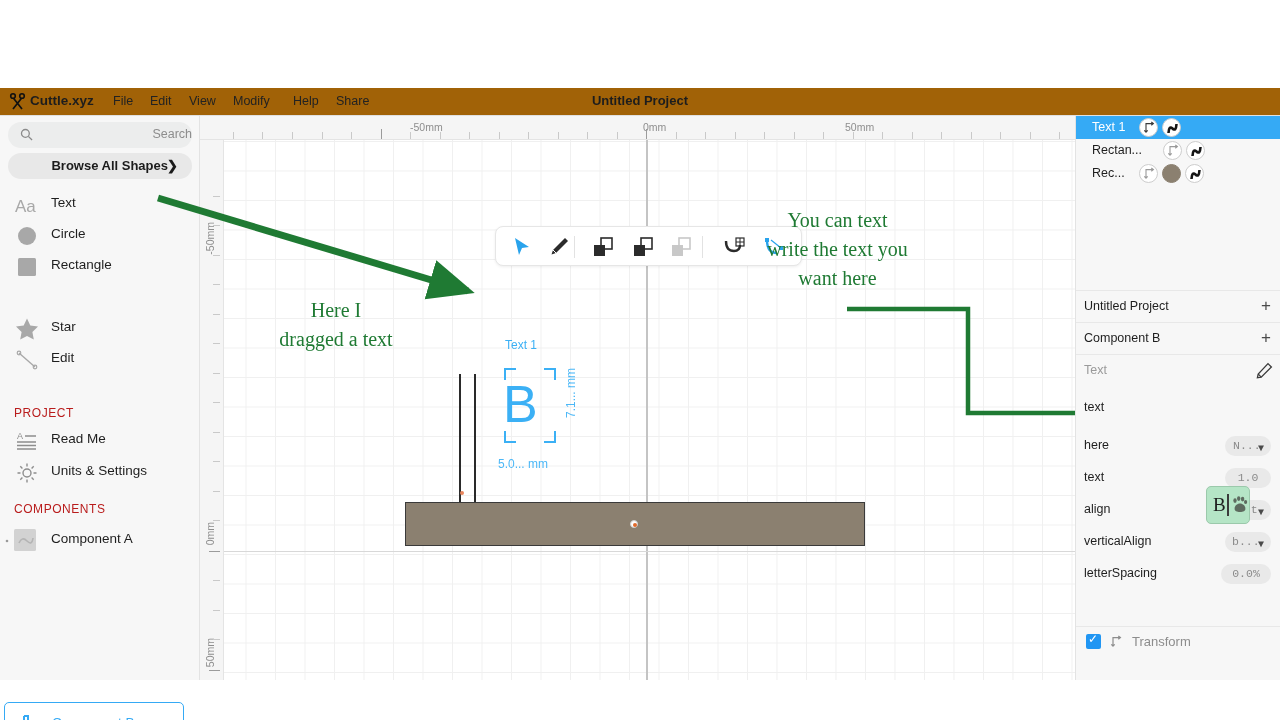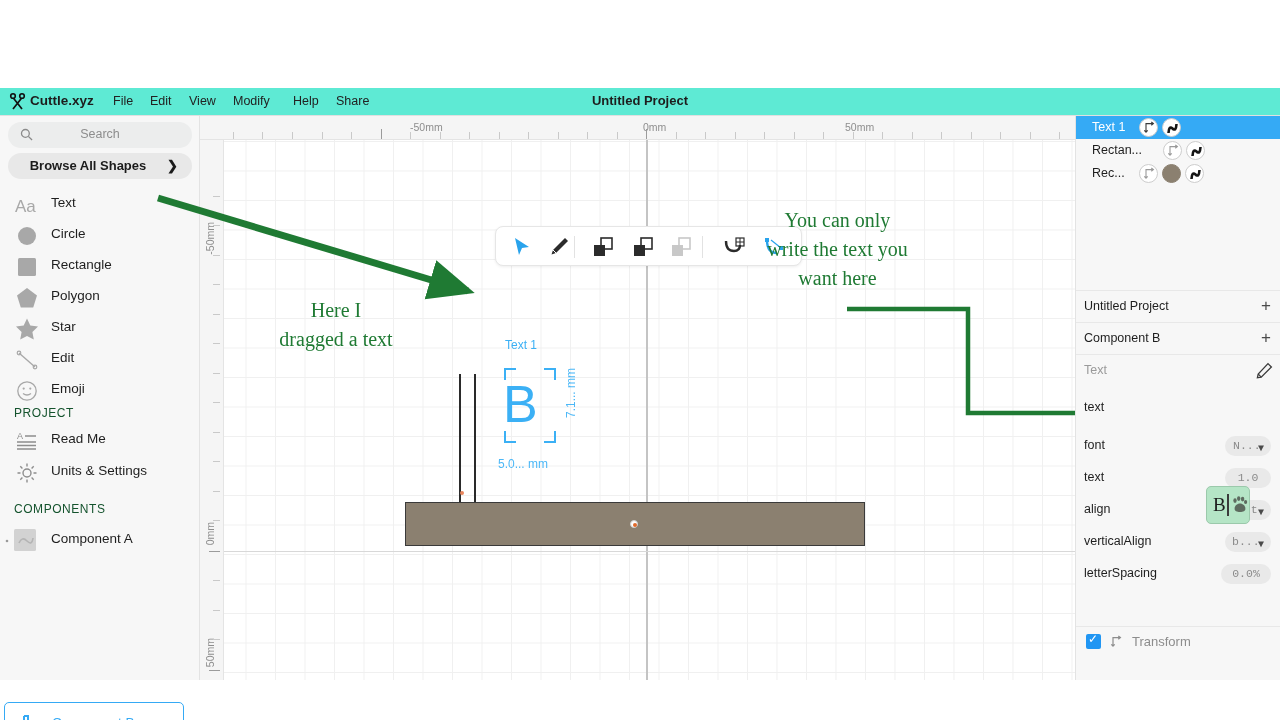--- a/index.html
+++ b/index.html
@@ -3,46 +3,46 @@
 <meta charset="utf-8">
 <style>
   * { margin:0; padding:0; box-sizing:border-box; }
   html,body { width:1280px; height:720px; background:#ffffff; overflow:hidden; }
   body { font-family:"Liberation Sans", sans-serif; }
 
   #app { position:absolute; left:0; top:88px; width:1280px; height:592px; background:#fbfbfb; }
 
   
   .menubar { position:absolute; left:0; top:0; width:1280px; height:28px;
-             background:#5eead4; border-bottom:1px solid #e0e0e0; }
+             background:#a16207; border-bottom:1px solid #e0e0e0; }
   .logo-mark { position:absolute; left:8px; top:4px; width:20px; height:20px; }
   .brand { position:absolute; left:30px; top:5px; font-size:13.5px; font-weight:bold; color:#1d1d1d; }
   .menu-item { position:absolute; top:6px; font-size:12.5px; color:#222; }
   .title { position:absolute; left:0; top:5px; width:1280px; text-align:center;
            font-size:13px; font-weight:bold; color:#1d1d1d; }
 
   
   .sidebar { position:absolute; left:0; top:28px; width:200px; height:564px;
              background:#f7f7f7; border-right:1px solid #e3e3e3; }
   .search-box { position:absolute; left:8px; top:6px; width:184px; height:26px;
                 background:#eceded; border-radius:13px; }
   .search-ico { position:absolute; left:12px; top:6px; width:13px; height:13px; }
-  .search-ph { position:absolute; left:0; top:5px; width:184px; text-align:center;
+  .search-ph { position:absolute; left:0; top:5px; width:184px; text-align:right;
                font-size:12.5px; color:#8d8d8d; }
   .browse-btn { position:absolute; left:8px; top:37px; width:184px; height:26px;
                 background:#e8e8e8; border-radius:13px; }
-  .browse-lbl { position:absolute; left:0; top:5px; width:160px; text-align:center;
+  .browse-lbl { position:absolute; left:0; top:5px; width:160px; text-align:right;
                 font-size:13px; font-weight:bold; color:#1b1b1b; }
   .browse-chev { position:absolute; right:14px; top:5px; font-size:13px; font-weight:bold; color:#1b1b1b; }
 
   .shape-row { position:absolute; left:0; width:200px; height:31px; }
   .shape-ico { position:absolute; left:14px; top:3px; width:26px; height:26px; }
   .shape-lbl { position:absolute; left:51px; top:6px; font-size:13.5px; color:#1e1e1e; }
 
-  .sect-hdr { position:absolute; left:14px; font-size:12px; letter-spacing:.55px; color:#14532d; }
+  .sect-hdr { position:absolute; left:14px; font-size:12px; letter-spacing:.55px; color:#b91c1c; }
 
   .comp-row { position:absolute; left:0; width:176px; height:34px; }
   .comp-ico { position:absolute; left:14px; top:6px; width:22px; height:22px; }
   .comp-lbl { position:absolute; left:51px; top:8px; font-size:13.5px; color:#1e1e1e; }
   .comp-sel { position:absolute; left:4px; top:586px; width:180px; height:42px;
               border:1.5px solid #35aaf5; border-radius:5px; background:#fff; }
 
   
   .canvas-wrap { position:absolute; left:200px; top:28px; width:875px; height:564px;
                  background:#ffffff; overflow:hidden; }
@@ -174,48 +174,33 @@
         <circle cx="13" cy="13" r="9" fill="#a8a8a8"></circle>
       </svg>
       <div class="shape-lbl">Circle</div>
     </div>
     <div class="shape-row" style="top:135px">
       <svg class="shape-ico" viewBox="0 0 26 26">
         <rect x="4" y="4" width="18" height="18" rx="1.5" fill="#a8a8a8"></rect>
       </svg>
       <div class="shape-lbl">Rectangle</div>
     </div>
-    <div class="shape-row" style="top:166px">
-      <svg class="shape-ico" viewBox="0 0 26 26">
-        <polygon points="13,3 23,10.5 19.2,22.5 6.8,22.5 3,10.5" fill="#a8a8a8"></polygon>
-      </svg>
-      <div class="shape-lbl">Polygon</div>
-    </div>
     <div class="shape-row" style="top:197px">
       <svg class="shape-ico" viewBox="0 0 26 26">
         <polygon points="13,2.5 16.3,9.6 24,10.6 18.4,16 19.8,23.6 13,19.9 6.2,23.6 7.6,16 2,10.6 9.7,9.6" fill="#a8a8a8"></polygon>
       </svg>
       <div class="shape-lbl">Star</div>
     </div>
     <div class="shape-row" style="top:228px">
       <svg class="shape-ico" viewBox="0 0 26 26">
         <path d="M5 6 L21 20" stroke="#a8a8a8" stroke-width="1.4" fill="none"></path>
         <circle cx="5" cy="6" r="1.8" fill="none" stroke="#a8a8a8" stroke-width="1.2"></circle>
         <circle cx="21" cy="20" r="1.8" fill="none" stroke="#a8a8a8" stroke-width="1.2"></circle>
       </svg>
       <div class="shape-lbl">Edit</div>
-    </div>
-    <div class="shape-row" style="top:259px">
-      <svg class="shape-ico" viewBox="0 0 26 26">
-        <circle cx="13" cy="13" r="9.2" fill="none" stroke="#a8a8a8" stroke-width="1.3"></circle>
-        <circle cx="9.7" cy="10.6" r="1.1" fill="#a8a8a8"></circle>
-        <circle cx="16.3" cy="10.6" r="1.1" fill="#a8a8a8"></circle>
-        <path d="M9 15.4 Q13 18.6 17 15.4" stroke="#a8a8a8" stroke-width="1.3" fill="none"></path>
-      </svg>
-      <div class="shape-lbl">Emoji</div>
     </div>
 
     <div class="sect-hdr" style="top:290px">PROJECT</div>
 
     <div class="shape-row" style="top:309px">
       <svg class="shape-ico" viewBox="0 0 26 26">
         <text x="3" y="11" font-family="Liberation Sans, sans-serif" font-size="9" fill="#8d8d8d">A</text>
         <path d="M11 8 H22 M3 14 H22 M3 17.5 H22 M3 21 H22" stroke="#8d8d8d" stroke-width="1.3"></path>
       </svg>
       <div class="shape-lbl">Read Me</div>
@@ -379,21 +364,21 @@
     </defs>
     <path d="M158 110 L468 203" stroke="#1f7a33" stroke-width="7" fill="none" marker-end="url(#ah)"></path>
     <path d="M847 221 L968 221 L968 325 L1148 325" stroke="#1f7a33" stroke-width="4.5" fill="none" marker-end="url(#ah)"></path>
   </svg>
 
   <div class="anno" style="left:246px;top:208px;width:180px">
     <div>Here I</div>
     <div>dragged a text</div>
   </div>
   <div class="anno" style="left:735px;top:118px;width:205px">
-    <div>You can only</div>
+    <div>You can text</div>
     <div>write the text you</div>
     <div>want here</div>
   </div>
 
   <div class="rpanel">
 
     <div class="layer-row layer-sel" style="top:0">
       <div class="layer-name on-sel" style="left:16px">Text 1</div>
       <div class="badge" style="left:63px">
         <svg width="15" height="15" viewBox="0 0 15 15">
@@ -450,21 +435,21 @@
       <svg style="position:absolute;right:8px;top:7px" width="17" height="17" viewBox="0 0 17 17">
         <path d="M12 1.6 L15.4 5 L5.2 15.2 L1.4 15.8 L2.2 12 Z" fill="none" stroke="#3a3a3a" stroke-width="1.3"></path>
         <path d="M2.2 12 L5.2 15.2" stroke="#3a3a3a" stroke-width="1.1"></path>
       </svg>
     </div>
 
     <div class="prow" style="top:270px;height:44px;border:none">
       <div class="plabel" style="top:14px">text</div>
     </div>
     <div class="prow" style="top:314px;border:none">
-      <div class="plabel">font</div>
+      <div class="plabel">here</div>
       <div class="field" style="width:46px;top:6px">
         <span style="position:absolute;left:8px;top:0">N...</span>
         <span class="fld-chev">▼</span>
       </div>
     </div>
     <div class="prow" style="top:346px;border:none">
       <div class="plabel">text</div>
       <div class="field" style="width:46px;top:6px">1.0</div>
     </div>
     <div class="prow" style="top:378px;border:none">

